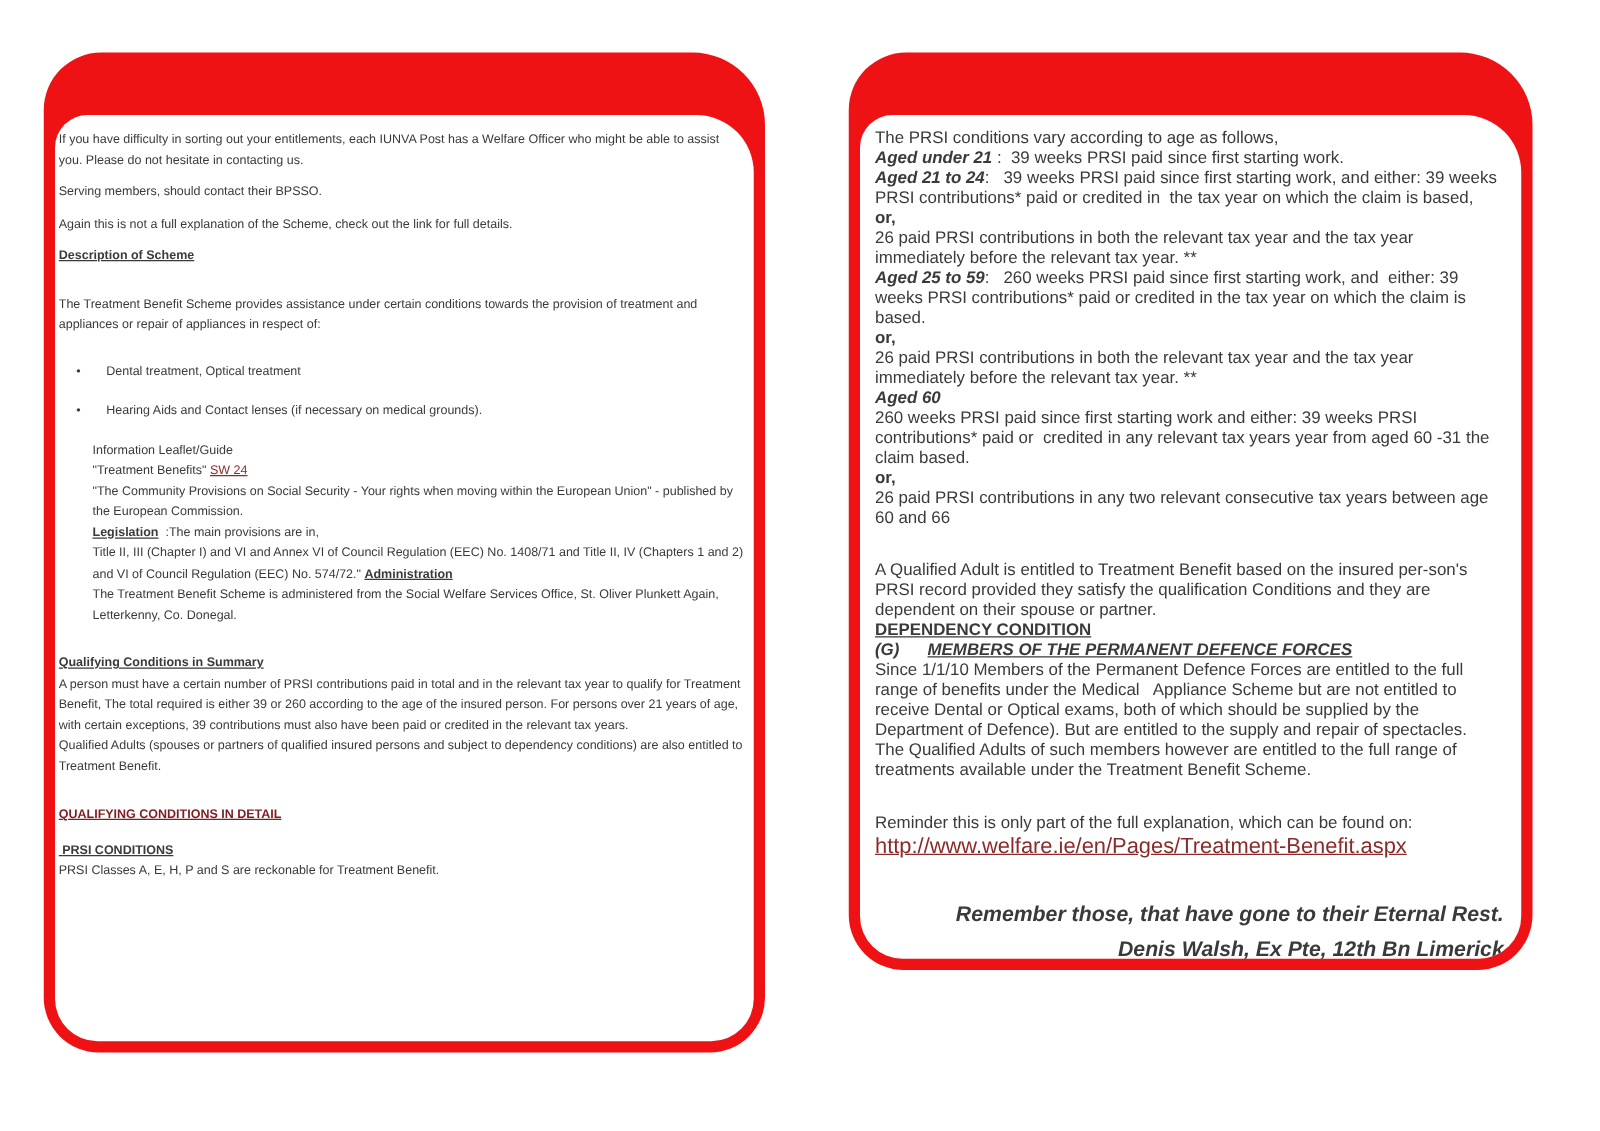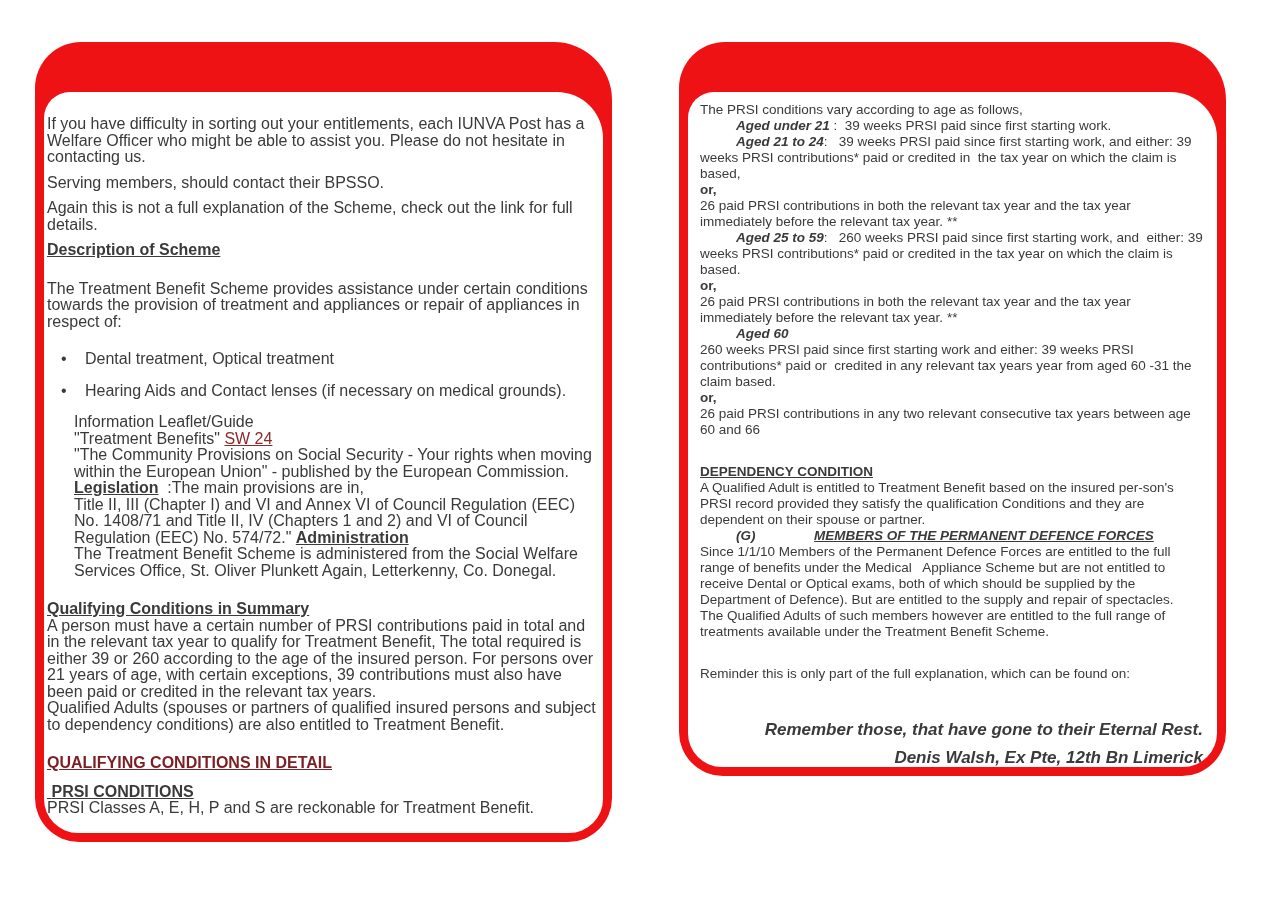--- a/index.html
+++ b/index.html
@@ -15,39 +15,39 @@
     font-family:"Liberation Sans","DejaVu Sans",sans-serif;color:var(--ink);
     overflow:hidden;
   }
   .page{position:absolute;background:var(--red);}
   #page-left{left:35px;top:42px;width:577px;height:800px;border-radius:46px 58px 44px 44px;}
   #page-right{left:679px;top:42px;width:547px;height:734px;border-radius:46px 58px 44px 44px;padding-left:13px;}
   .page-inner{
     position:absolute;left:9px;right:9px;top:50px;bottom:9px;background:#ffffff;
     border-radius:26px 46px 34px 34px;overflow:hidden;
   }
-  #page-left .page-inner{padding:24px 6px 0 3px;font-size:16px;line-height:16.5px;}
+  #page-left .page-inner{padding:12px 6px 0 3px;font-size:10px;line-height:16.5px;}
   #page-right .page-inner{padding:10px 14px 0 12px;font-size:13.5px;line-height:16px;}
 
   .blk{margin:0;}
   .blk .seg{white-space:pre-wrap;}
   .blk.para{margin-bottom:9px;}
   .blk.line{margin:0;}
   .blk.bullet{position:relative;padding-left:38px;margin-bottom:15px;}
   .blk.bullet::before{content:"\2022";position:absolute;left:14px;top:0;}
   .blk.indent{margin-left:27px;}
   .blk.center{text-align:right;font-size:17px;}
   .blk.link-line{font-size:17.5px;margin-top:2px;}
   .blk.spacer{height:22px;}
   .blk.spacer-sm{height:12px;}
   .blk.spacer-lg{height:26px;}
   .blk.spacer-xl{height:40px;}
 
   .seg.b{font-weight:bold;}
-  .seg.i{font-style:italic;margin-left:36px;}
+  .seg.i{font-style:italic;}
   .seg.u{text-decoration:underline;}
   .seg.c-link{color:var(--link);cursor:pointer;}
   .seg.c-detail{color:var(--detail);}
 </style>
 </head>
 <body>
 
 <div class="page" id="page-left">
   <div class="page-inner">
       <div class="blk para"><span class="seg">If you have difficulty in sorting out your entitlements, each IUNVA Post has a Welfare Officer who might be able to assist you. Please do not hesitate in contacting us.</span></div>
@@ -85,25 +85,26 @@
       <div class="blk line"><span class="seg b">or,</span></div>
       <div class="blk line"><span class="seg">26 paid PRSI contributions in both the relevant tax year and the tax year immediately before the relevant tax year. **</span></div>
       <div class="blk line"><span class="seg b i">Aged 25 to 59</span><span class="seg">:   260 weeks PRSI paid since first starting work, and  either: 39 weeks PRSI contributions* paid or credited in the tax year on which the claim is based.</span></div>
       <div class="blk line"><span class="seg b">or,</span></div>
       <div class="blk line"><span class="seg">26 paid PRSI contributions in both the relevant tax year and the tax year immediately before the relevant tax year. **</span></div>
       <div class="blk line"><span class="seg b i">Aged 60</span></div>
       <div class="blk line"><span class="seg">260 weeks PRSI paid since first starting work and either: 39 weeks PRSI contributions* paid or  credited in any relevant tax years year from aged 60 -31 the claim based.</span></div>
       <div class="blk line"><span class="seg b">or,</span></div>
       <div class="blk line"><span class="seg">26 paid PRSI contributions in any two relevant consecutive tax years between age 60 and 66</span></div>
       <div class="blk spacer-lg"></div>
+      <div class="blk line"><span class="seg">A Qualified Adult is entitled to Treatment Benefit based on the insured per-son's PRSI record provided they satisfy the qualification Conditions and they are dependent on their spouse or partner.</span></div>
       <div class="blk line"><span class="seg b u">DEPENDENCY CONDITION</span></div>
-      <div class="blk line"><span class="seg">A Qualified Adult is entitled to Treatment Benefit based on the insured per-son's PRSI record provided they satisfy the qualification Conditions and they are dependent on their spouse or partner.</span></div>
       <div class="blk line"><span class="seg b i">(G)</span><span class="seg">      </span><span class="seg b i u">MEMBERS OF THE PERMANENT DEFENCE FORCES</span></div>
       <div class="blk line"><span class="seg">Since 1/1/10 Members of the Permanent Defence Forces are entitled to the full range of benefits under the Medical   Appliance Scheme but are not entitled to receive Dental or Optical exams, both of which should be supplied by the    Department of Defence). But are entitled to the supply and repair of spectacles.</span></div>
       <div class="blk line"><span class="seg">The Qualified Adults of such members however are entitled to the full range of treatments available under the Treatment Benefit Scheme.</span></div>
       <div class="blk spacer-lg"></div>
       <div class="blk line"><span class="seg">Reminder this is only part of the full explanation, which can be found on:</span></div>
+      <div class="blk link-line"><span class="seg u c-link">http://www.welfare.ie/en/Pages/Treatment-Benefit.aspx</span></div>
       <div class="blk spacer-xl"></div>
       <div class="blk center"><span class="seg b i">Remember those, that have gone to their Eternal Rest.</span></div>
       <div class="blk spacer-sm"></div>
       <div class="blk center"><span class="seg b i">Denis Walsh, Ex Pte, 12th Bn Limerick</span></div>
     </div>
 </div>
 
 </body></html>

